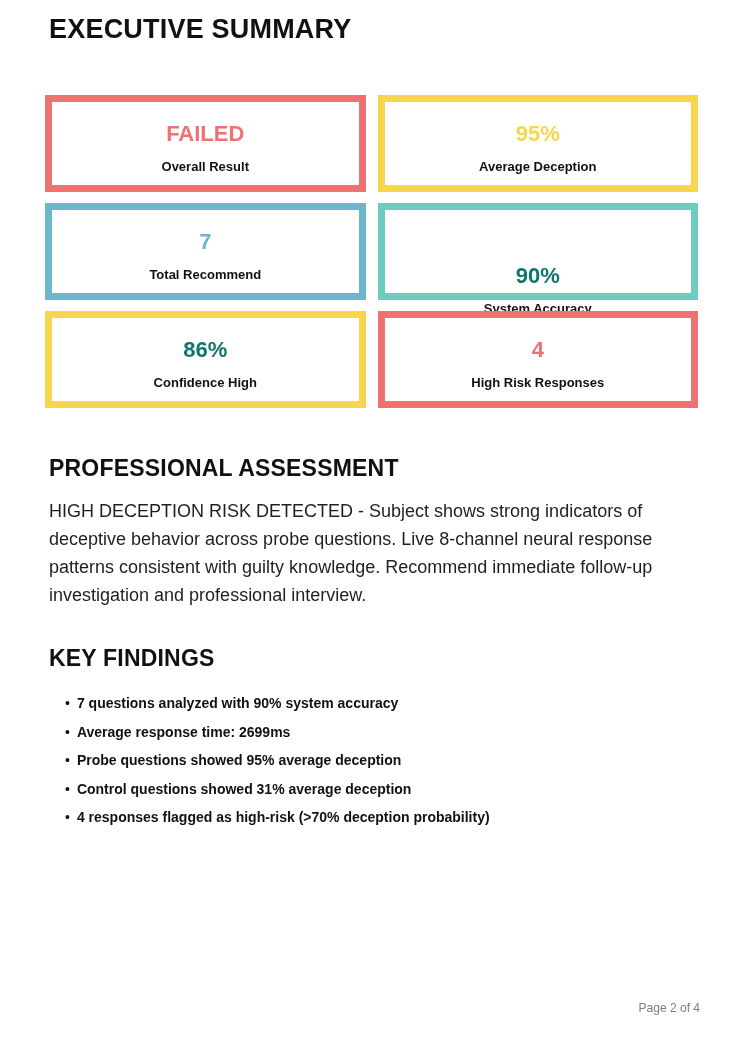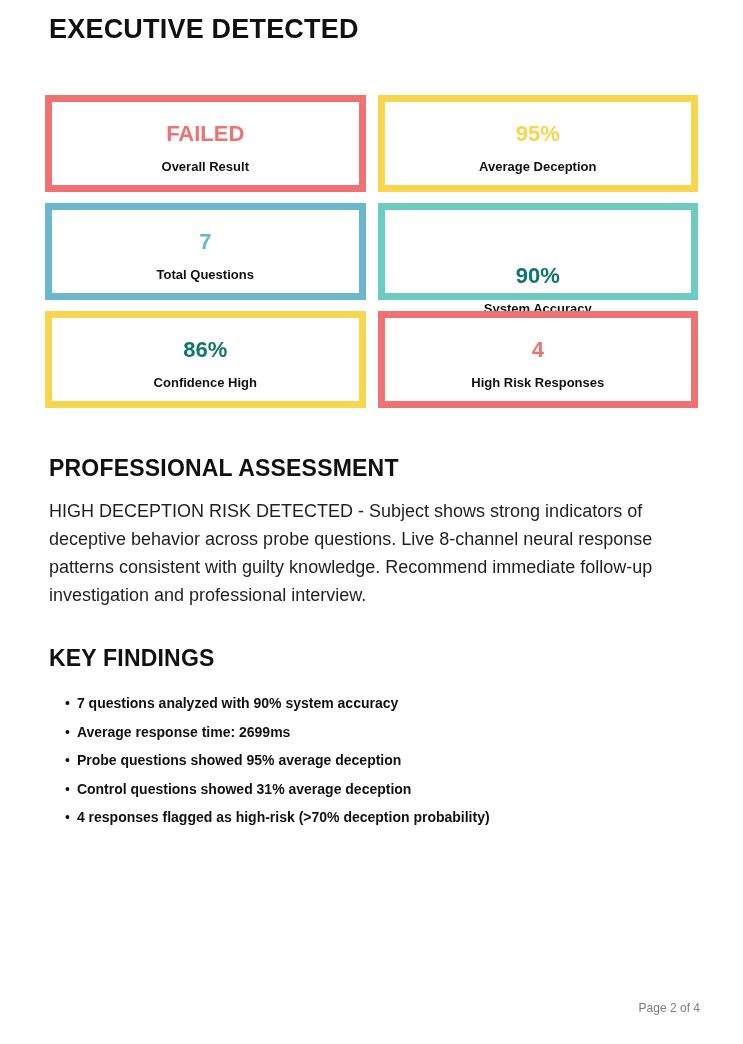--- a/index.html
+++ b/index.html
@@ -95,34 +95,34 @@
     font-size: 12px;
     color: #7c7c7c;
     margin-left: 24px;
   }
 </style>
 </head>
 <body>
 
 <div class="page">
 
-  <h1 class="page-title">EXECUTIVE DETECTED</h1>
+  <h1 class="page-title">EXECUTIVE SUMMARY</h1>
 
   <div class="card-grid">
     <div class="stat-card" style="border-color: rgb(238, 114, 114);">
       <div class="card-value" style="color: rgb(238, 114, 114);">FAILED</div>
       <div class="card-label">Overall Result</div>
     </div>
     <div class="stat-card" style="border-color: rgb(245, 214, 76);">
       <div class="card-value" style="color: rgb(245, 214, 76);">95%</div>
       <div class="card-label">Average Deception</div>
     </div>
     <div class="stat-card" style="border-color: rgb(107, 184, 204);">
       <div class="card-value" style="color: rgb(107, 184, 204);">7</div>
-      <div class="card-label">Total Questions</div>
+      <div class="card-label">Total Recommend</div>
     </div>
     <div class="stat-card" style="border-color: rgb(109, 204, 192);">
       <div class="card-value" style="color: #0f766e; margin-top: 34px;">90%</div>
       <div class="card-label">System Accuracy</div>
     </div>
     <div class="stat-card" style="border-color: rgb(245, 214, 76);">
       <div class="card-value" style="color: #0f766e;">86%</div>
       <div class="card-label">Confidence High</div>
     </div>
     <div class="stat-card" style="border-color: rgb(238, 114, 114);">

